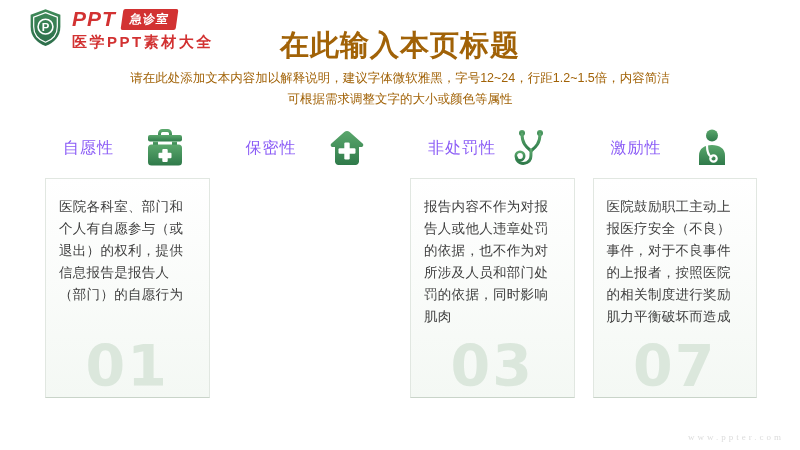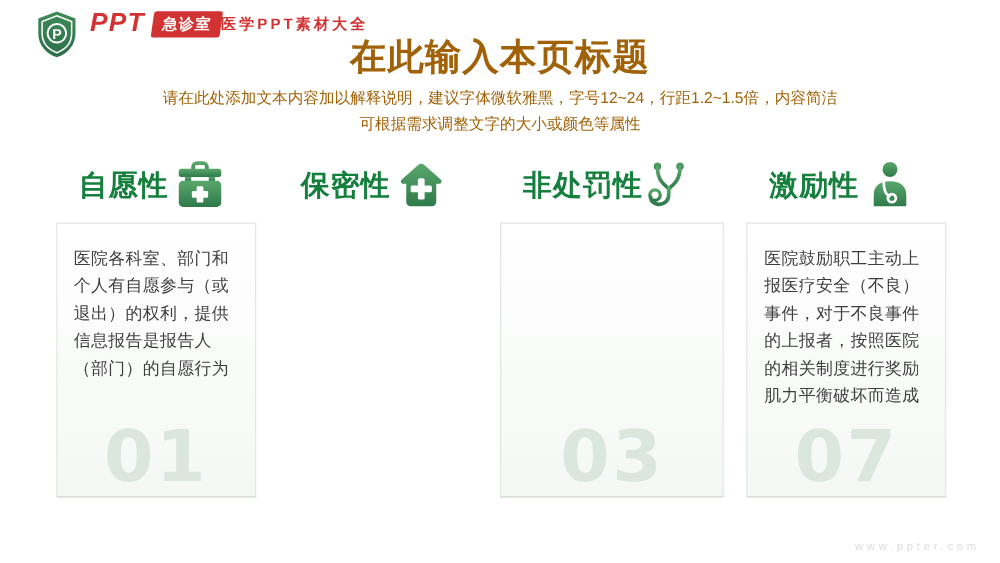--- a/index.html
+++ b/index.html
@@ -4,52 +4,52 @@
 <style>
   html,body { margin:0; padding:0; background:#fff; }
   .slide {
     position:relative; width:800px; height:450px; background:#ffffff;
     font-family:"Liberation Sans","DejaVu Sans",sans-serif; overflow:hidden;
   }
 
   
   .logo { position:absolute; top:8px; left:28px; display:flex; align-items:flex-start; gap:9px; }
   .logo-shield svg { width:35px; height:39px; display:block; }
-  .logo-right { display:flex; flex-direction:row; }
+  .logo-right { display:flex; flex-direction:column; }
   .brand-row { display:flex; align-items:center; gap:6px; }
   .brand-text { font-size:21px; font-weight:800; font-style:italic; color:#d23232; letter-spacing:1px; line-height:22px; }
   .brand-badge { background:#d23232; color:#fff; font-size:12px; font-weight:700; padding:2px 8px; border-radius:2px; transform:skewX(-8deg); letter-spacing:1px; }
-  .tagline { color:#d23232; font-size:12px; font-weight:600; letter-spacing:2.5px; margin-top:3px; }
+  .tagline { color:#d23232; font-size:15px; font-weight:600; letter-spacing:2.5px; margin-top:3px; }
 
   
   .page-title { position:absolute; top:26px; left:0; width:100%; text-align:center;
     font-size:29px; font-weight:700; color:#a16207; letter-spacing:1px; }
   .page-subtitle { position:absolute; top:68px; left:0; width:100%; text-align:center;
     font-size:12.5px; color:#a16207; line-height:21px; }
 
   
   .columns { position:absolute; left:45px; top:122px; width:712px;
     display:grid; grid-template-columns:repeat(4,1fr); column-gap:18px; }
   .col { display:flex; flex-direction:column; }
   .col-header { height:52px; display:flex; align-items:center; justify-content:space-between;
     padding:0 25px 4px 18px; }
-  .col-header-label { font-size:23px; font-weight:700; color:#15803d; letter-spacing:1px; white-space:nowrap; }
+  .col-header-label { font-size:16px; font-weight:400; color:#8b5cf6; letter-spacing:1px; white-space:nowrap; }
   .col-icon svg { width:40px; height:40px; display:block; }
   .card { position:relative; height:220px; box-sizing:border-box;
     border:1px solid #e1e7e1; border-bottom-color:#c9d4c9;
     background:linear-gradient(180deg,#ffffff 0%,#f4f8f4 100%);
     padding:17px 13px; }
   .card-body { font-size:13.5px; line-height:22px; color:#3e3e3e; letter-spacing:0.3px; }
   .card-number { position:absolute; bottom:2px; left:0; right:0; text-align:center;
     font-family:"DejaVu Sans",sans-serif; font-size:57px; font-weight:800;
     color:#dbe7dc; letter-spacing:2px; line-height:1; }
 
   
   .watermark { position:absolute; right:16px; bottom:8px; font-size:9px;
-    color:#dcdcdc; letter-spacing:3px; }
+    color:#dcdcdc; letter-spacing:3px;font-family:Liberation Serif, serif; }
 </style>
 </head>
 <body>
 
 <div class="slide">
 
   <div class="logo">
     <span class="logo-shield">
       <svg viewBox="0 0 40 44" xmlns="http://www.w3.org/2000/svg">
         <defs>
@@ -141,20 +141,21 @@
             <circle cx="12" cy="5" r="3" fill="url(#g-steth)"></circle>
             <circle cx="30" cy="5" r="3" fill="url(#g-steth)"></circle>
             <path d="M12 6 C12 15 16 19 20.5 22.5" fill="none" stroke="url(#g-steth)" stroke-width="3" stroke-linecap="round"></path>
             <path d="M30 6 C30 15 26 19 21.5 22.5" fill="none" stroke="url(#g-steth)" stroke-width="3" stroke-linecap="round"></path>
             <path d="M21 22 C21 29 21.5 32 17 34.5 C12 37 6.5 34 6.5 29.5" fill="none" stroke="url(#g-steth)" stroke-width="3" stroke-linecap="round"></path>
             <circle cx="10" cy="28" r="4.2" fill="none" stroke="url(#g-steth)" stroke-width="2.6"></circle>
           </svg>
         </span>
       </div>
       <div class="card">
+        <div class="card-body">报告内容不作为对报告人或他人违章处罚的依据，也不作为对所涉及人员和部门处罚的依据，同时影响肌肉</div>
         <div class="card-number">03</div>
       </div>
     </div>
 
     <div class="col">
       <div class="col-header">
         <span class="col-header-label">激励性</span>
         <span class="col-icon">
           <svg viewBox="0 0 40 40" xmlns="http://www.w3.org/2000/svg">
             <defs>

